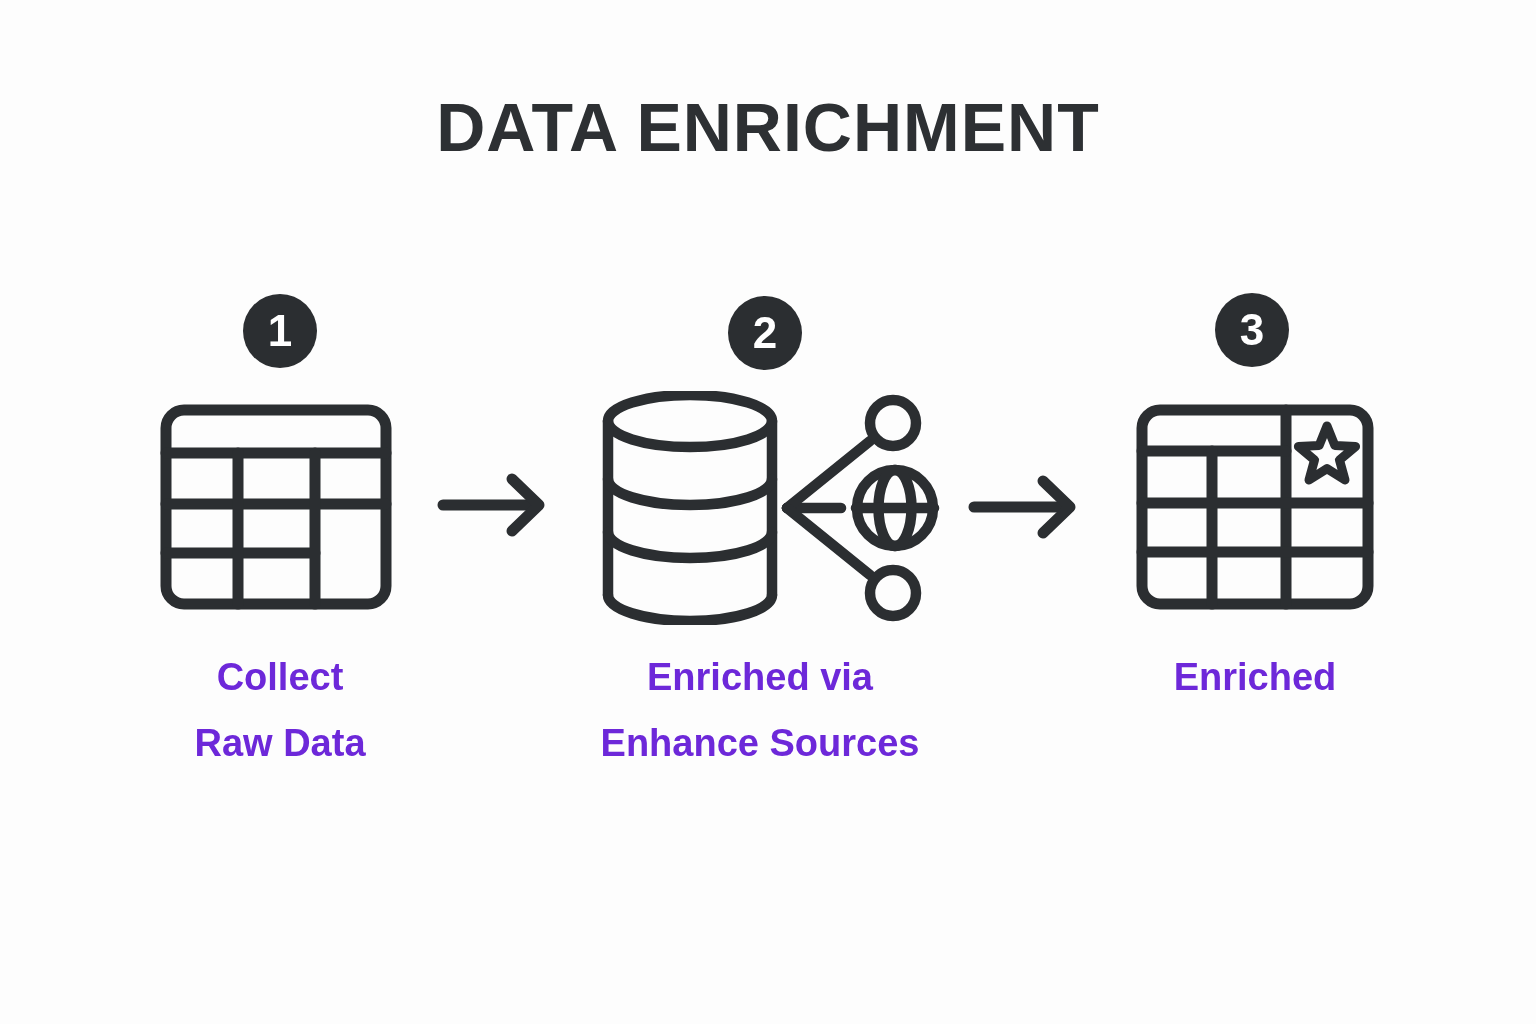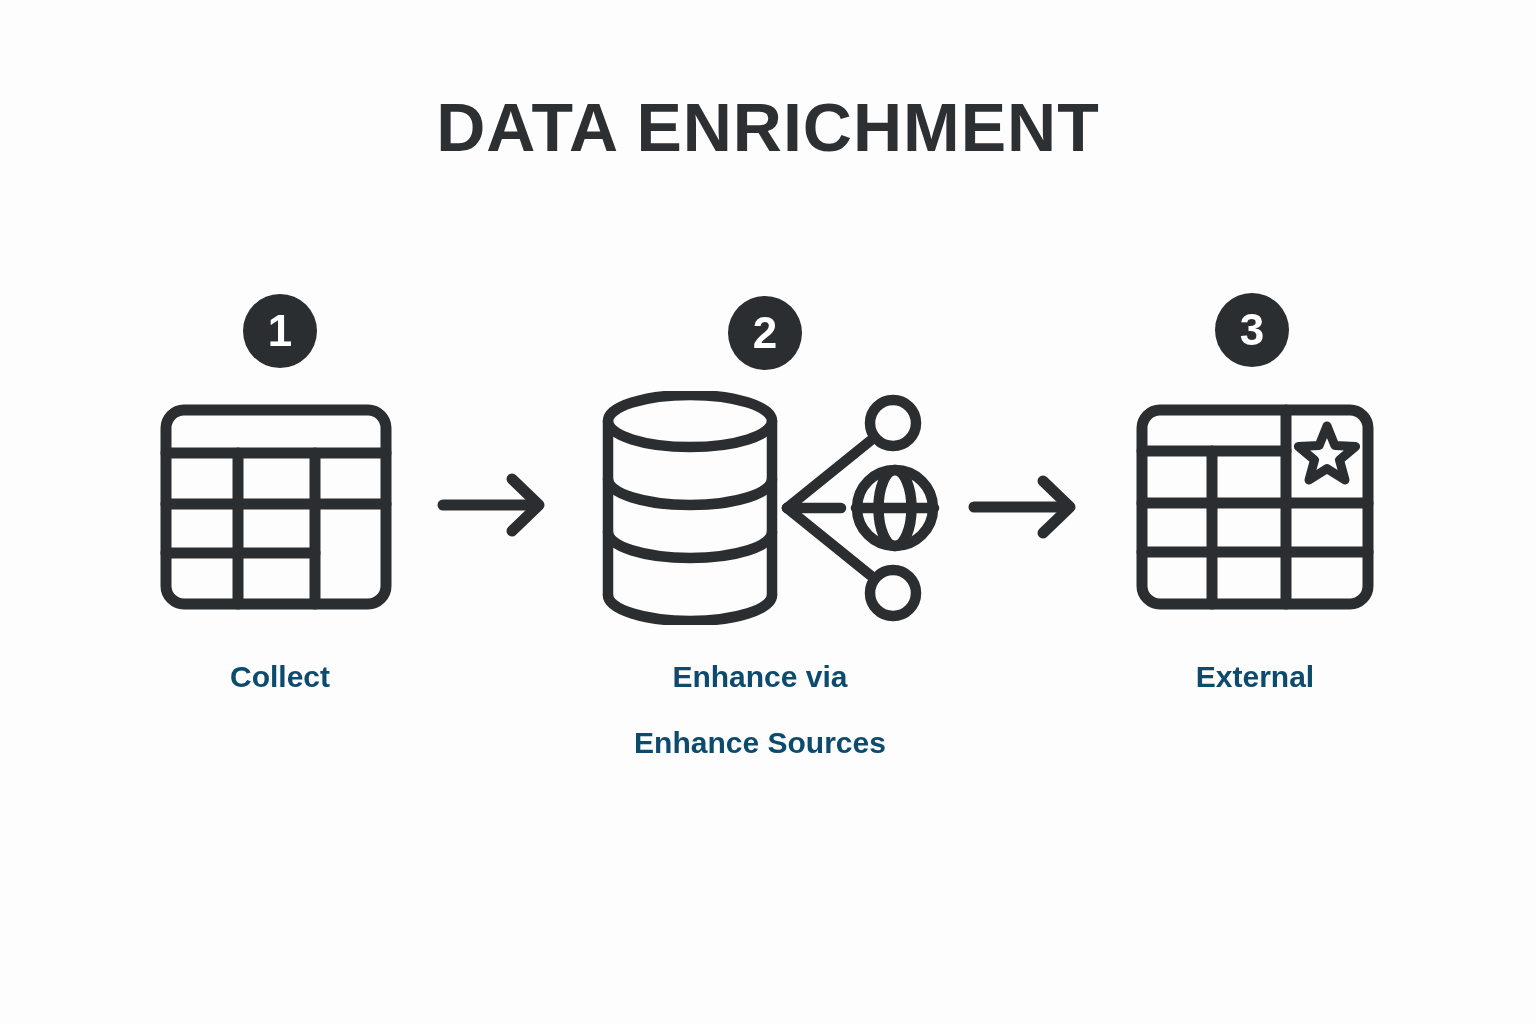--- a/index.html
+++ b/index.html
@@ -50,24 +50,24 @@
   .icon.i3 { left: 1136px; top: 404px; }
 
   .arrow { position: absolute; }
   .arrow.a1 { left: 435px; top: 470px; }
   .arrow.a2 { left: 966px; top: 472px; }
 
   .step-label {
     position: absolute;
     top: 644px;
     text-align: center;
-    font-size: 30px;
+    font-size: 38px;
     font-weight: 700;
     line-height: 66px;
-    color: #0c4a6e;
+    color: #6d28d9;
   }
   .step-label.l1 { left: 60px;  width: 440px; }
   .step-label.l2 { left: 520px; width: 480px; }
   .step-label.l3 { left: 1020px; width: 470px; }
 
   svg .stroke {
     fill: none;
     stroke: #2b2e31;
     stroke-linecap: round;
     stroke-linejoin: round;
@@ -157,22 +157,23 @@
         <path d="M6 148 H232"></path>
       </g>
       <g class="stroke" stroke-width="9">
         <path d="M191 22 L198.9 41.6 L219.6 42.5 L203.5 56 L209 76 L191 64.6 L173 76 L178.5 56 L162.4 42.5 L183.1 41.6 Z"></path>
       </g>
     </svg>
   </div>
 
   <div class="step-label l1">
     <div>Collect</div>
+    <div>Raw Data</div>
   </div>
   <div class="step-label l2">
-    <div>Enhance via</div>
+    <div>Enriched via</div>
     <div>Enhance Sources</div>
   </div>
   <div class="step-label l3">
-    <div>External</div>
+    <div>Enriched</div>
   </div>
 
 </div>
 
 </body></html>

